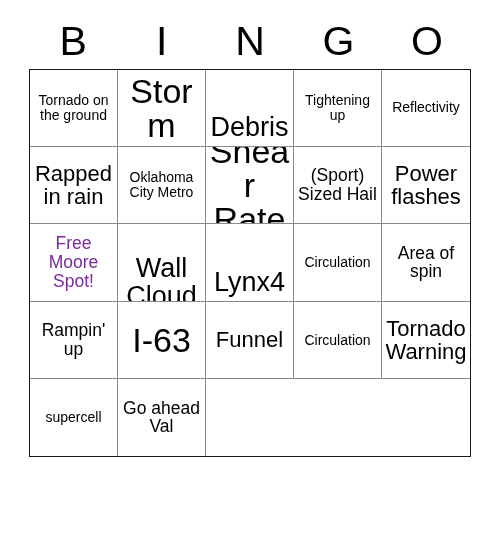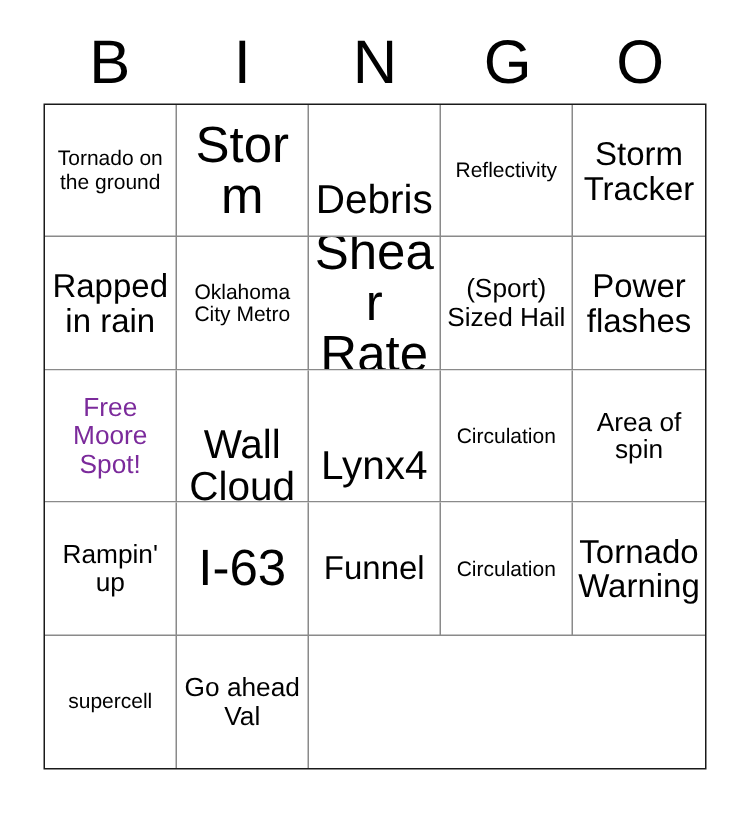--- a/index.html
+++ b/index.html
@@ -44,21 +44,21 @@
     color: #000000;
     user-select: none;
   }
 
   
   .grid {
     position: absolute;
     left: 29px;
     top: 69px;
     width: 442px;
-    height: 444px;
+    height: 388px;
     box-sizing: border-box;
     border: 1.5px solid #1a1a1a;
     display: grid;
     grid-template-columns: repeat(5, 1fr);
     grid-template-rows: repeat(5, 1fr);
     background: #ffffff;
   }
 
   .cell {
     box-sizing: border-box;
@@ -122,24 +122,24 @@
       <div class="cell">
         <span class="cell-text t-sm">Tornado on the ground</span>
       </div>
       <div class="cell">
         <span class="cell-text t-xxl">Storm</span>
       </div>
       <div class="cell">
         <span class="cell-text t-xl">Debris</span>
       </div>
       <div class="cell">
-        <span class="cell-text t-sm">Reflectivity</span>
+        <span class="cell-text t-sm">Tightening up</span>
       </div>
       <div class="cell">
-        <span class="cell-text t-lg">Storm Tracker</span>
+        <span class="cell-text t-sm">Reflectivity</span>
       </div>
       <div class="cell">
         <span class="cell-text t-lg">Rapped in rain</span>
       </div>
       <div class="cell">
         <span class="cell-text t-sm">Oklahoma City Metro</span>
       </div>
       <div class="cell">
         <span class="cell-text t-xxl">Shear Rate</span>
       </div>

